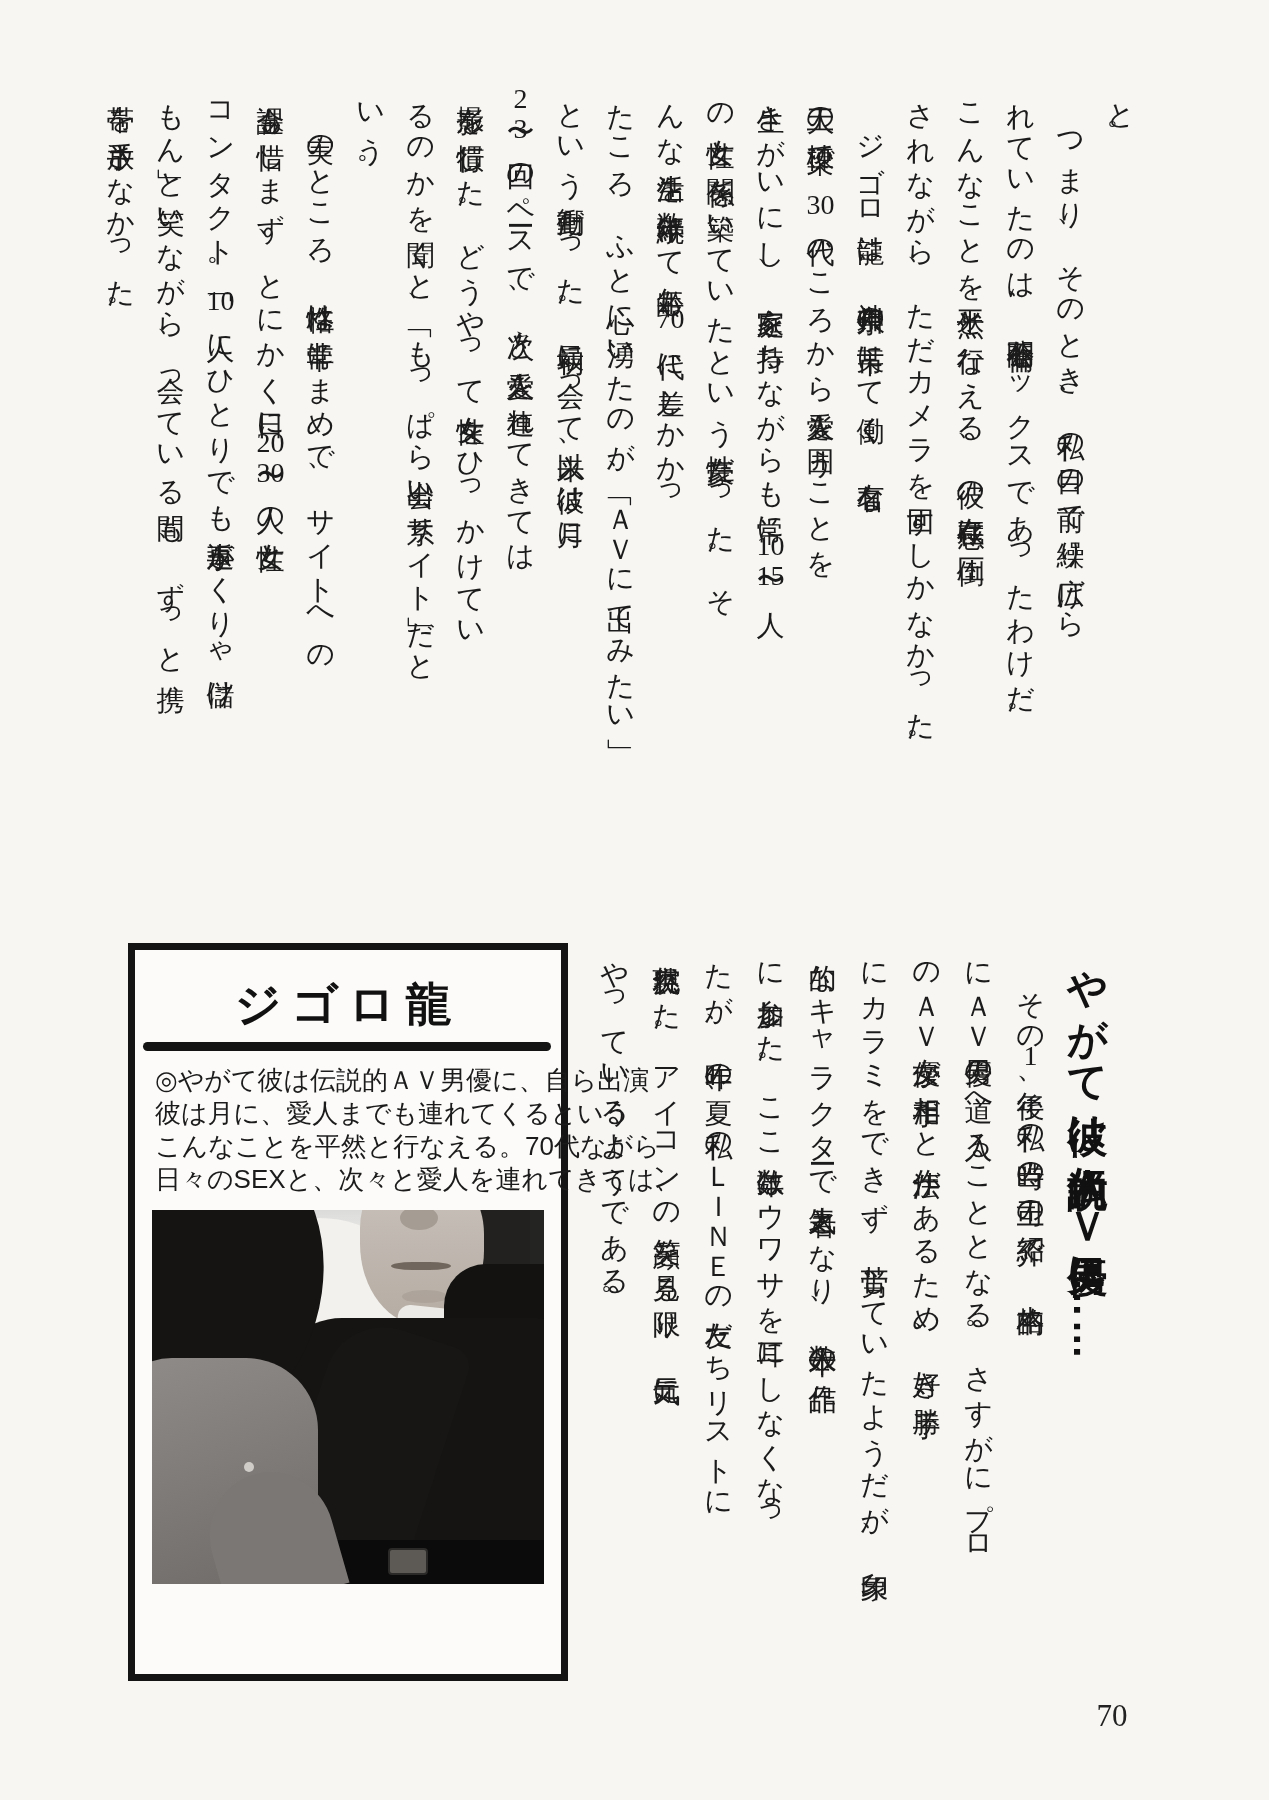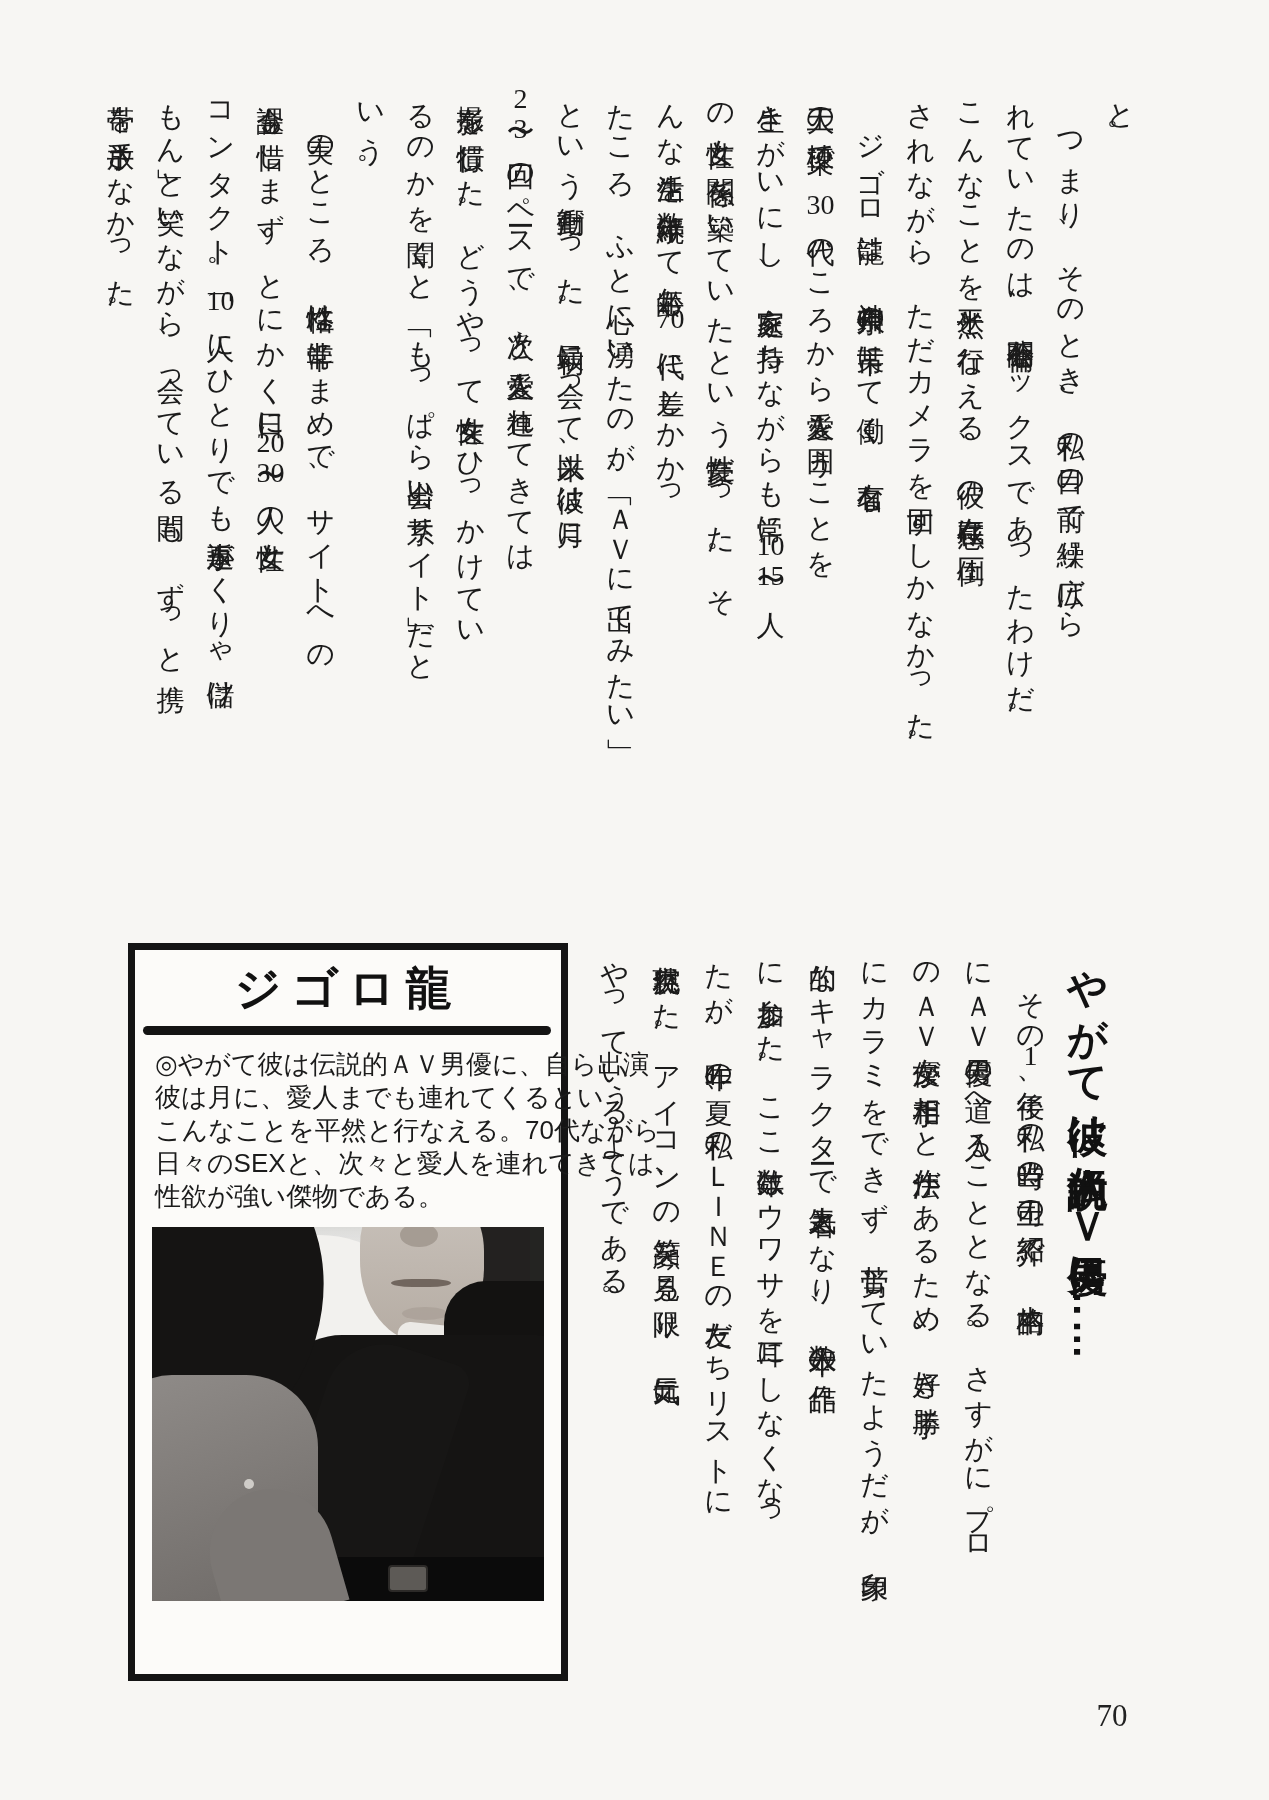--- a/index.html
+++ b/index.html
@@ -28,21 +28,21 @@
     color:#111;
   }
   .indent{text-indent:30px;}
   .tcy{text-combine-upright:all;-webkit-text-combine:horizontal;}
   
   .profile-box{
     position:absolute;left:128px;top:943px;width:440px;height:738px;
     box-sizing:border-box;border:7px solid #141414;background:#fcfbf9;
   }
   .profile-title{
-    margin:8px 0 0;text-align:center;
+    margin:24px 0 0;text-align:center;
     font-family:"Liberation Sans","DejaVu Sans",sans-serif;
     font-size:46px;font-weight:bold;letter-spacing:10px;color:#111;
   }
   .title-rule{
     height:9px;background:#141414;border-radius:6px;
     margin:6px 10px 0 8px;
   }
   .profile-desc{
     margin:13px 16px 0 20px;
     font-family:"Liberation Sans","DejaVu Sans",sans-serif;
@@ -123,21 +123,20 @@
     </section>
 
   <aside class="profile-box">
     <h3 class="profile-title">ジゴロ龍</h3>
     <div class="title-rule"></div>
     <div class="profile-desc">
         <div class="desc-line">◎やがて彼は伝説的ＡＶ男優に、自ら出演</div>
         <div class="desc-line">彼は月に、愛人までも連れてくるという</div>
         <div class="desc-line">こんなことを平然と行なえる。70代ながら</div>
         <div class="desc-line">日々のSEXと、次々と愛人を連れてきては、</div>
-        <div class="desc-line">性欲が強い傑物である。</div>
       </div>
 
     <figure class="photo" aria-label="黒い服を着た高齢男性と隣に座る人物の白黒写真">
       <div class="ph ph-dark-corner"></div>
       <div class="ph ph-pillow"></div>
       <div class="ph ph-man-hair"></div>
       <div class="ph ph-man-face"></div>
       <div class="ph ph-nose"></div>
       <div class="ph ph-mouth"></div>
       <div class="ph ph-chin"></div>

